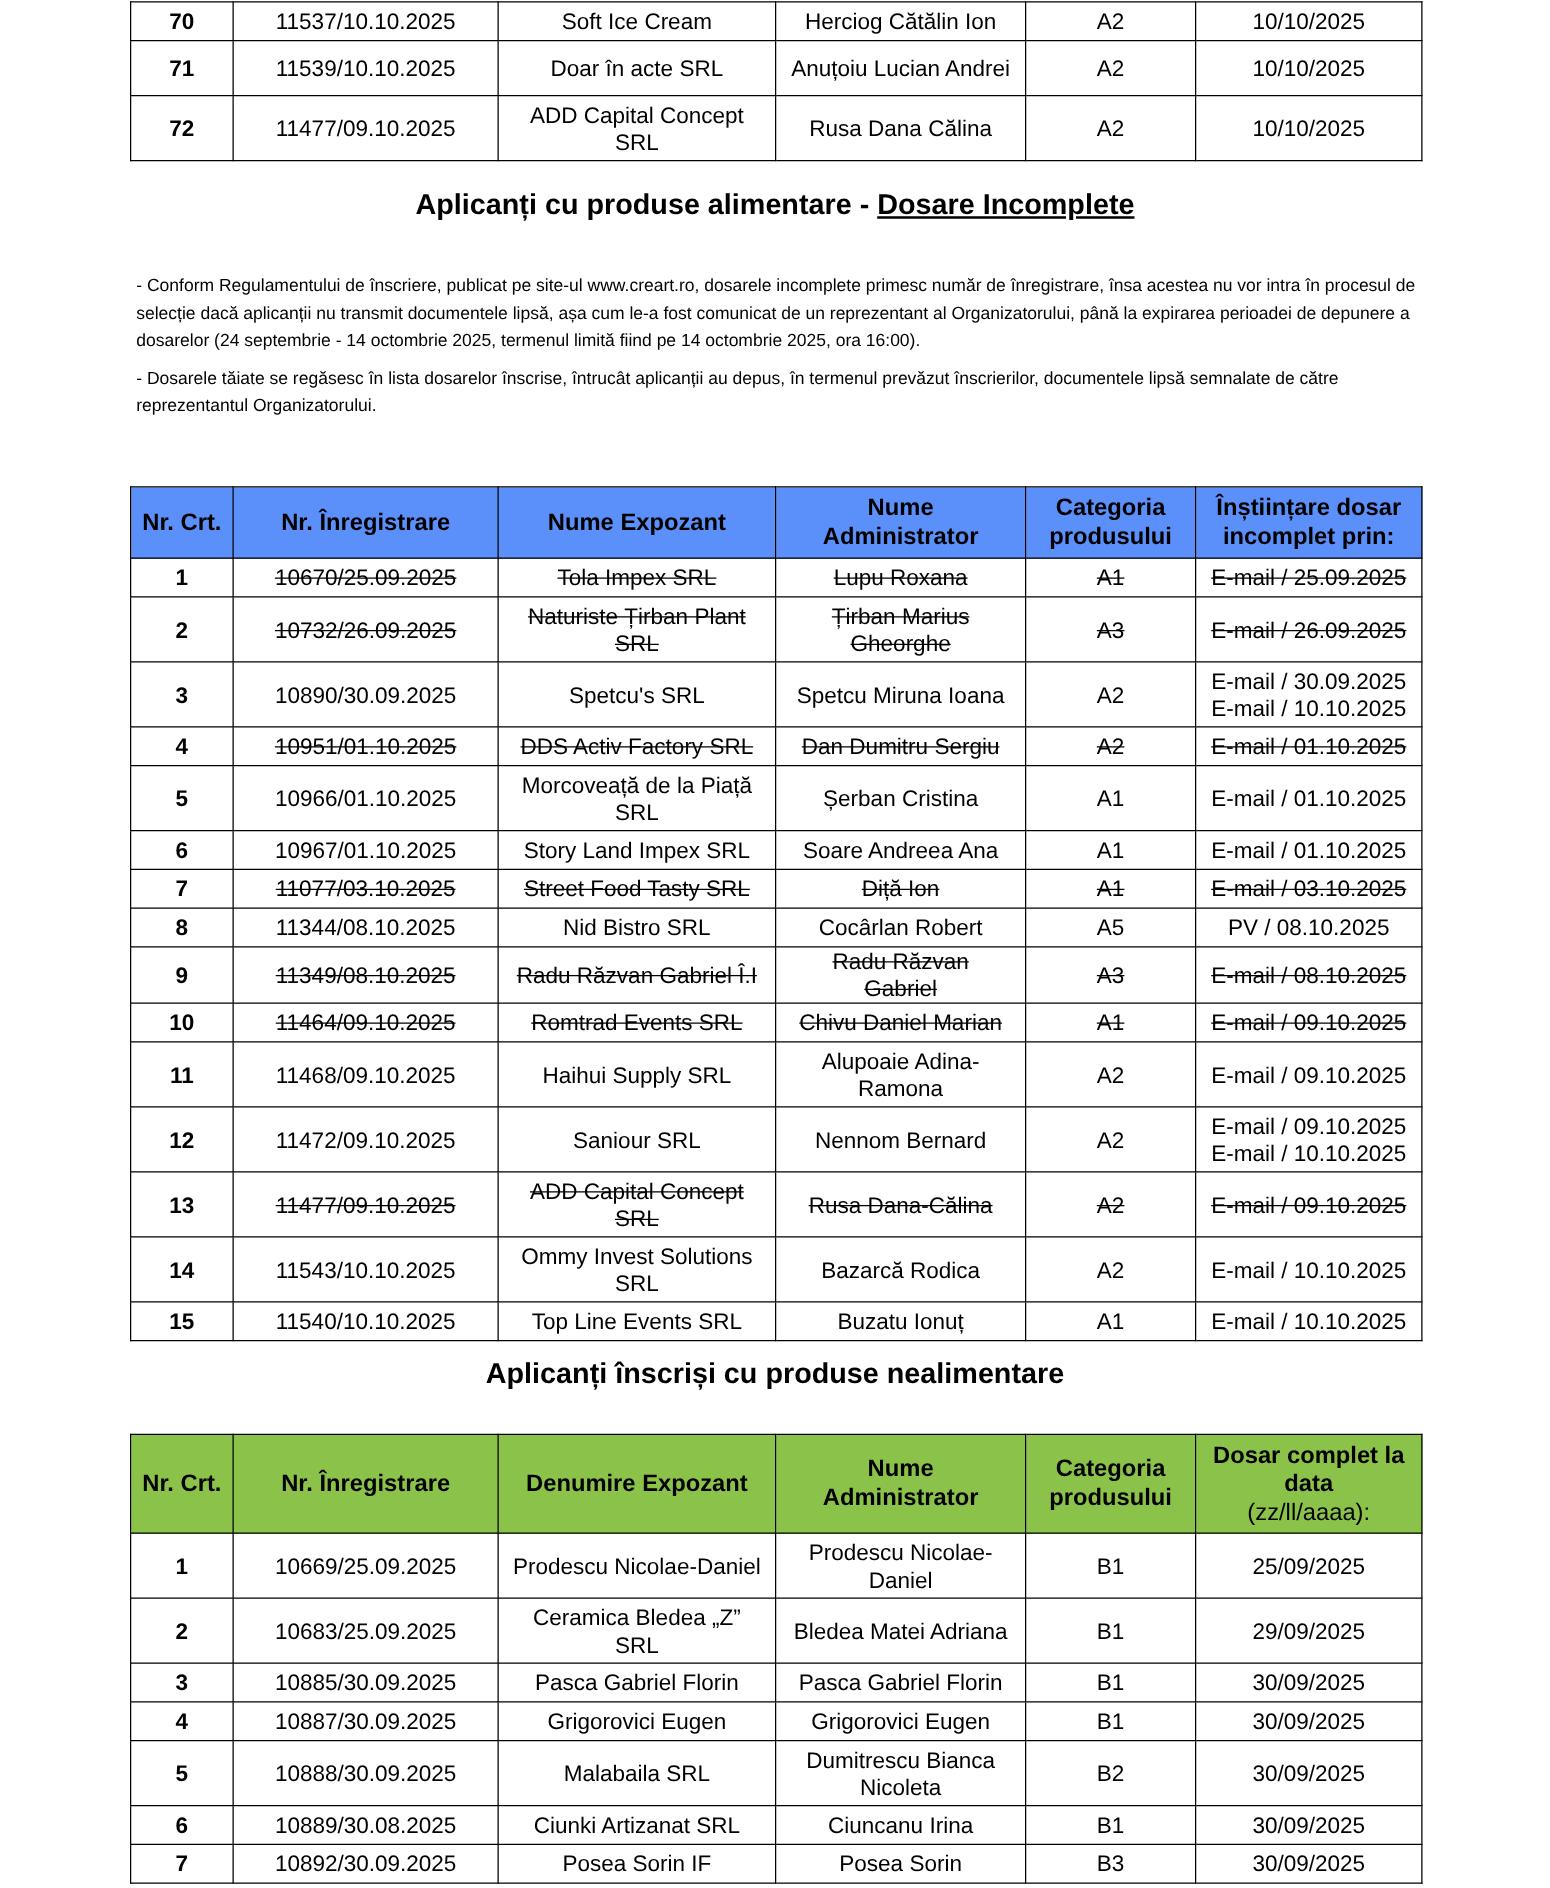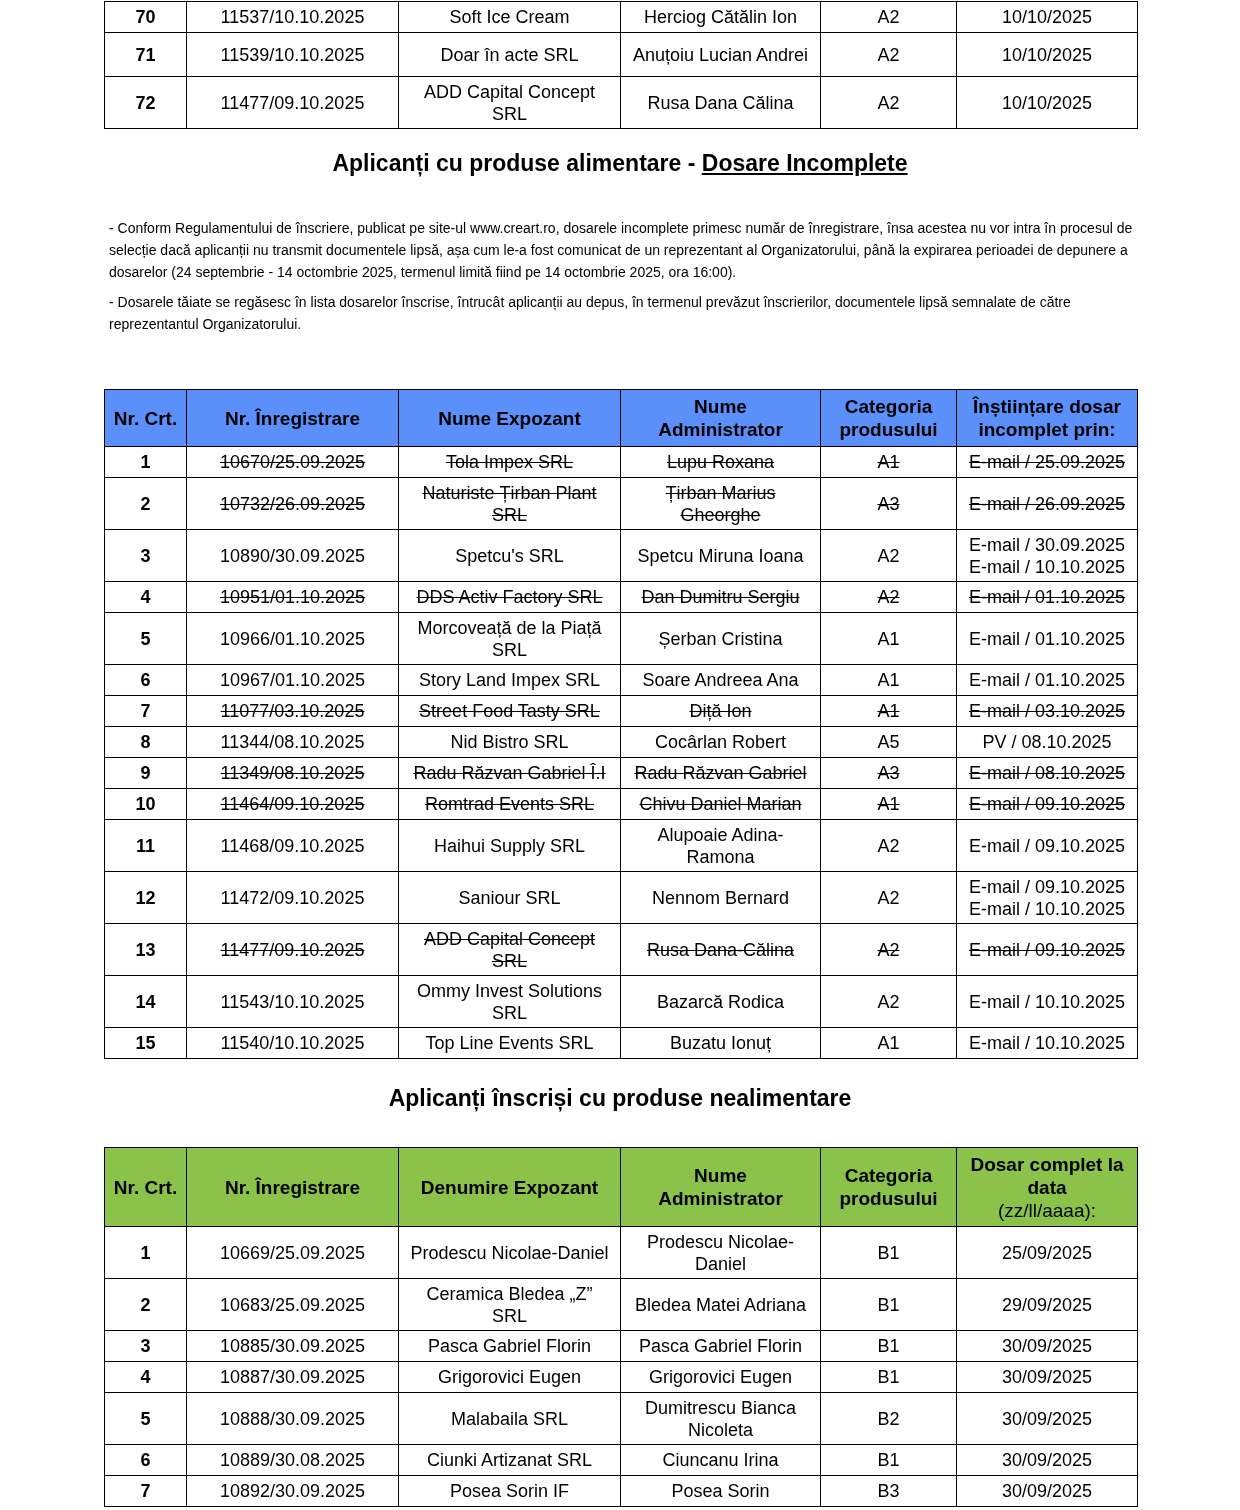--- a/index.html
+++ b/index.html
@@ -161,21 +161,21 @@
         <td><span>11344/08.10.2025</span></td>
         <td style="padding: 0px 14px;"><span>Nid Bistro SRL</span></td>
         <td style="padding: 0px 14px;"><span>Cocârlan Robert</span></td>
         <td><span>A5</span></td>
         <td><span>PV / 08.10.2025</span></td>
       </tr>
       <tr style="height: 31px;">
         <td class="nr"><span>9</span></td>
         <td><span class="s">11349/08.10.2025</span></td>
         <td style="padding: 0px 14px;"><span class="s">Radu Răzvan Gabriel Î.I</span></td>
-        <td style="padding: 0px 0; margin-left: 34px;"><span class="s">Radu Răzvan Gabriel</span></td>
+        <td style="padding: 0px 14px; margin-left: 34px;"><span class="s">Radu Răzvan Gabriel</span></td>
         <td><span class="s">A3</span></td>
         <td><span class="s">E-mail / 08.10.2025</span></td>
       </tr>
       <tr style="height: 31px;">
         <td class="nr"><span>10</span></td>
         <td><span class="s">11464/09.10.2025</span></td>
         <td style="padding: 0px 14px;"><span class="s">Romtrad Events SRL</span></td>
         <td style="padding: 0px 14px;"><span class="s">Chivu Daniel Marian</span></td>
         <td><span class="s">A1</span></td>
         <td><span class="s">E-mail / 09.10.2025</span></td>

